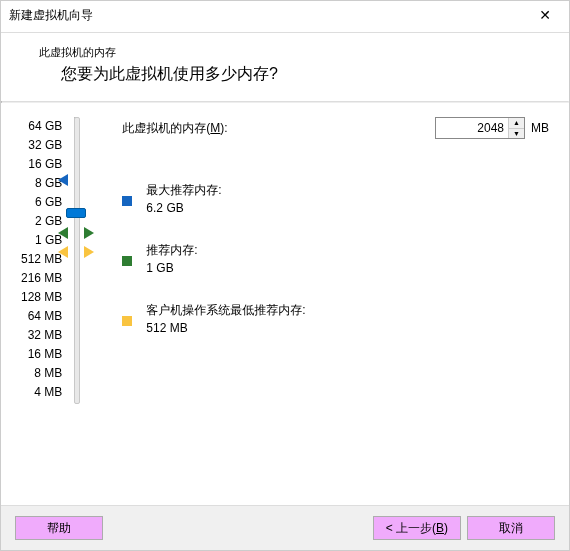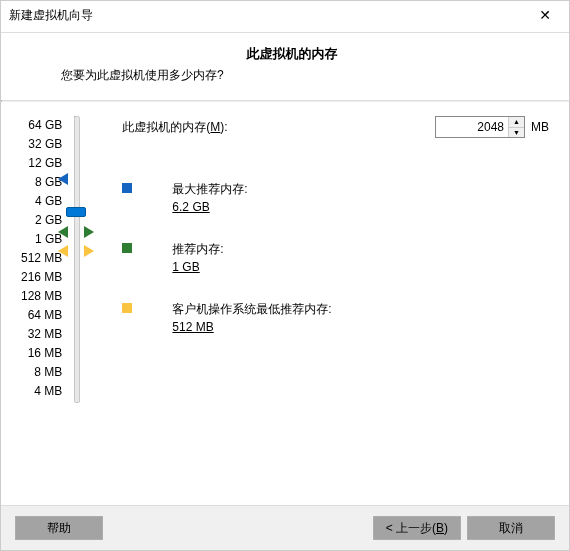--- a/index.html
+++ b/index.html
@@ -25,27 +25,26 @@
   .titlebar .title { font-size: 12px; }
   .titlebar .close {
     font-size: 14px;
     padding: 0 6px;
     cursor: pointer;
   }
   .header-area {
     padding: 12px 24px 16px 38px;
   }
   .header-title {
-    font-weight: bold;
-    font-size: 13px;
+    font-weight: normal;
+    font-size: 11px;
     margin-bottom: 4px;
-    text-align: center;
   }
   .header-sub {
-    font-size: 12px;
+    font-size: 16px;
     padding-left: 22px;
   }
   .divider {
     border-top: 1px solid #ddd;
     margin: 0;
   }
   .body-area {
     padding: 14px 20px 0 20px;
   }
   .instruction {
@@ -148,49 +147,48 @@
     display: flex;
     align-items: center;
     justify-content: center;
     cursor: pointer;
     background: #f0f0f0;
   }
   .spinner .sb:first-child { border-bottom: 1px solid #ccc; }
   .unit { margin-left: 6px; font-size: 12px; }
   .legend-item {
     display: flex;
-    align-items: flex-start;
+    align-items: center;
     margin-bottom: 24px;
-    gap: 26px;
   }
   .legend-sq {
     width: 10px; height: 10px;
     margin-top: 3px;
     margin-right: 14px;
     flex: none;
   }
   .sq-blue  { background: #1565c0; }
   .sq-green { background: #2e7d32; }
   .sq-yellow{ background: #f9c440; }
   .legend-text { font-size: 12px; line-height: 18px; }
-  .legend-text .val { display: block; text-decoration: underline; }
+  .legend-text .val { display: block; }
   .footer {
     position: absolute;
     left: 0; right: 0; bottom: 0;
     border-top: 1px solid #ddd;
     padding: 10px 14px;
     display: flex;
     align-items: center;
     background: #f0f0f0;
   }
   .btn {
     min-width: 88px;
     height: 24px;
     font-size: 12px;
-    background: #a3a3a3;
+    background: #f0abfc;
     border: 1px solid #adadad;
     padding: 0 12px;
     cursor: pointer;
     font-family: inherit;
   }
   .btn.primary {
     border: 2px solid #0078d7;
     padding: 0 11px;
   }
   .footer .spacer { flex: 1; }
@@ -212,23 +210,23 @@
 </div>
 <hr class="divider">
 
 <div class="body-area">
 
   <div class="mem-layout">
     <div class="slider-col">
       <div class="tick-labels" id="tick-labels">
           <div class="tick">64 GB</div>
           <div class="tick">32 GB</div>
-          <div class="tick">12 GB</div>
+          <div class="tick">16 GB</div>
           <div class="tick">8 GB</div>
-          <div class="tick">4 GB</div>
+          <div class="tick">6 GB</div>
           <div class="tick">2 GB</div>
           <div class="tick">1 GB</div>
           <div class="tick">512 MB</div>
           <div class="tick">216 MB</div>
           <div class="tick">128 MB</div>
           <div class="tick">64 MB</div>
           <div class="tick">32 MB</div>
           <div class="tick">16 MB</div>
           <div class="tick">8 MB</div>
           <div class="tick">4 MB</div>

